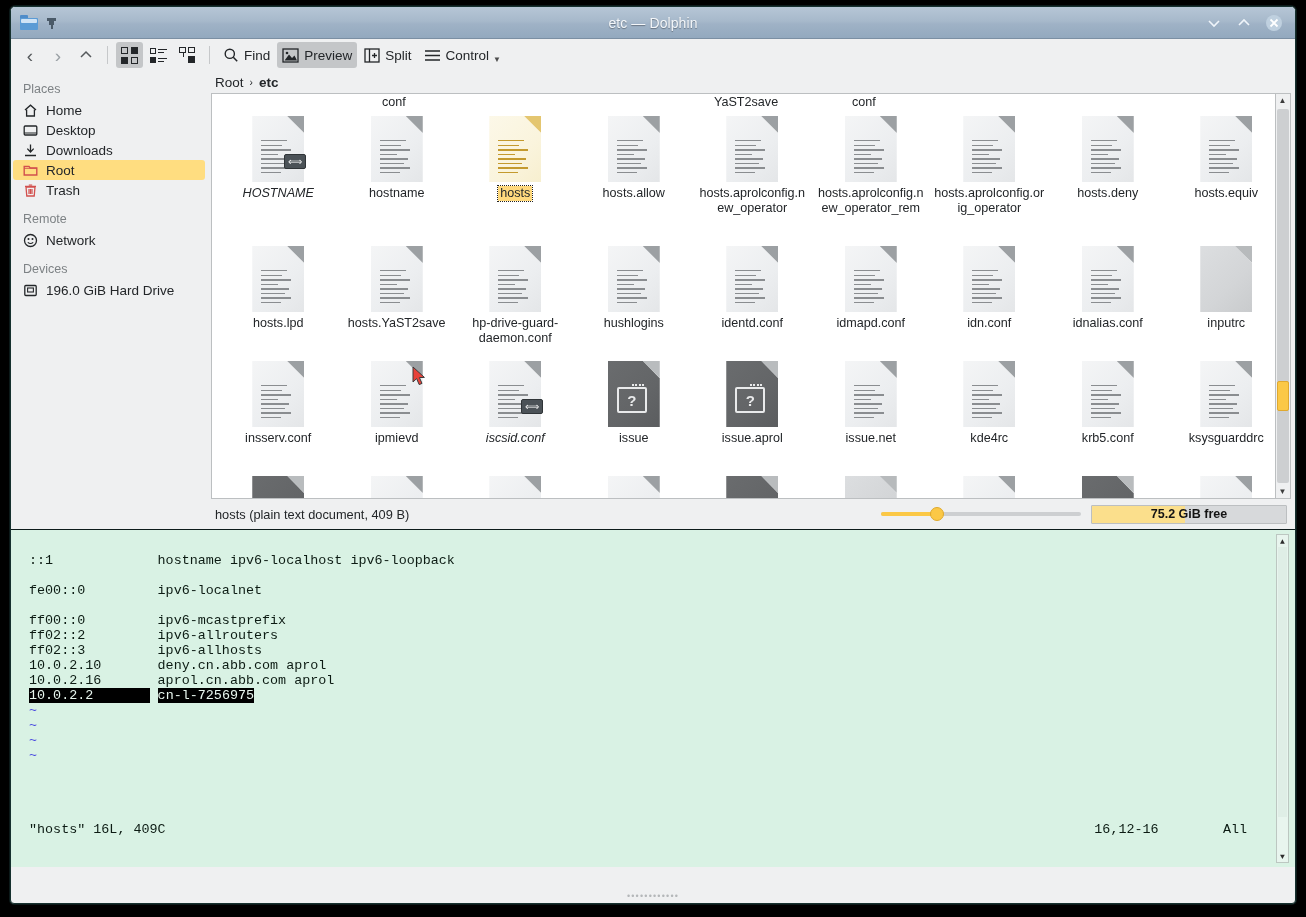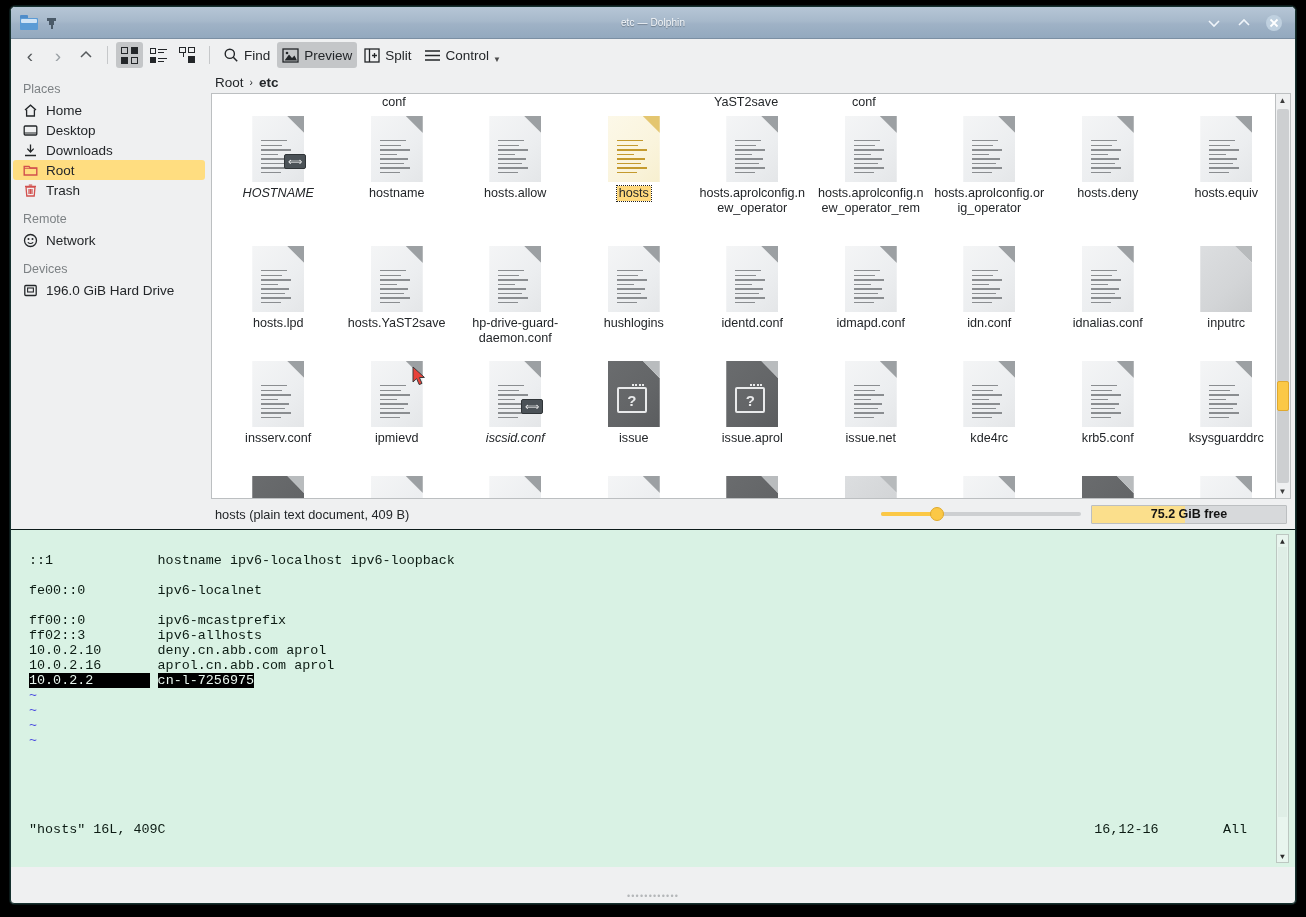--- a/index.html
+++ b/index.html
@@ -35,21 +35,21 @@
   .folder-ico .tab { position:absolute; left:0; top:0; width:8px; height:4px; background:#4f8cc9; border-radius:1px 1px 0 0;}
   .folder-ico .bdy { position:absolute; left:0; top:3px; width:18px; height:12px; background:#5b9bd5; border-radius:1px; }
   .folder-ico .bdy:after{content:"";position:absolute;left:1px;top:1px;width:16px;height:4px;background:#cfe3f5;border-radius:1px;}
   .pin-ico { width:13px; height:14px; position:relative; }
   .pin-ico i { position:absolute; background:#4a5a68; }
   .pin-ico .h { left:2px; top:2px; width:9px; height:3px; }
   .pin-ico .b { left:4px; top:4px; width:5px; height:5px; }
   .pin-ico .s { left:6px; top:8px; width:1.5px; height:5px; }
   #title-text {
     position:absolute; left:0; right:0; text-align:center;
-    font-size:10px; color:#f4f7fa; letter-spacing:.1px;
+    font-size:14px; color:#f4f7fa; letter-spacing:.1px;
     text-shadow:0 1px 1px rgba(0,0,0,.35);
     pointer-events:none;
   }
   .tb-right { margin-left:auto; display:flex; align-items:center; gap:12px; padding-right:12px; }
   .wbtn { width:18px; height:18px; display:flex; align-items:center; justify-content:center; cursor:pointer; }
   .wbtn svg { display:block; }
 
   
   #toolbar {
     height:32px; display:flex; align-items:center; gap:2px;
@@ -430,52 +430,52 @@
                         <i style="width: 17px;"></i>
                         <i style="width: 28px;"></i>
                         <i style="width: 24px;"></i>
                         <i style="width: 30px;"></i>
                         <i style="width: 20px;"></i>
                       </div>
                     </div>
                     <div class="nm">hostname</div>
                   </div>
                   <div class="cell">
+                    <div class="doc cream">
+                      <div class="page"></div>
+                      <div class="fold"></div>
+                      <div class="lines">
+                        <i style="width: 26px;"></i>
+                        <i style="width: 21px;"></i>
+                        <i style="width: 30px;"></i>
+                        <i style="width: 17px;"></i>
+                        <i style="width: 28px;"></i>
+                        <i style="width: 24px;"></i>
+                        <i style="width: 30px;"></i>
+                        <i style="width: 20px;"></i>
+                      </div>
+                    </div>
+                    <div class="nm sel">hosts</div>
+                  </div>
+                  <div class="cell">
                     <div class="doc">
                       <div class="page"></div>
                       <div class="fold"></div>
                       <div class="lines">
                         <i style="width: 26px;"></i>
                         <i style="width: 21px;"></i>
                         <i style="width: 30px;"></i>
                         <i style="width: 17px;"></i>
                         <i style="width: 28px;"></i>
                         <i style="width: 24px;"></i>
                         <i style="width: 30px;"></i>
                         <i style="width: 20px;"></i>
                       </div>
                     </div>
                     <div class="nm">hosts.allow</div>
-                  </div>
-                  <div class="cell">
-                    <div class="doc cream">
-                      <div class="page"></div>
-                      <div class="fold"></div>
-                      <div class="lines">
-                        <i style="width: 26px;"></i>
-                        <i style="width: 21px;"></i>
-                        <i style="width: 30px;"></i>
-                        <i style="width: 17px;"></i>
-                        <i style="width: 28px;"></i>
-                        <i style="width: 24px;"></i>
-                        <i style="width: 30px;"></i>
-                        <i style="width: 20px;"></i>
-                      </div>
-                    </div>
-                    <div class="nm sel">hosts</div>
                   </div>
                   <div class="cell">
                     <div class="doc">
                       <div class="page"></div>
                       <div class="fold"></div>
                       <div class="lines">
                         <i style="width: 26px;"></i>
                         <i style="width: 21px;"></i>
                         <i style="width: 30px;"></i>
                         <i style="width: 17px;"></i>
@@ -927,20 +927,21 @@
   </div>
 
   <div id="terminal">
     <div id="term-lines">
           <div class="ln"></div>
           <div class="ln">::1             hostname ipv6-localhost ipv6-loopback</div>
           <div class="ln"></div>
           <div class="ln">fe00::0         ipv6-localnet</div>
           <div class="ln"></div>
           <div class="ln">ff00::0         ipv6-mcastprefix</div>
+          <div class="ln">ff02::2         ipv6-allrouters</div>
           <div class="ln">ff02::3         ipv6-allhosts</div>
           <div class="ln">10.0.2.10       deny.cn.abb.com aprol</div>
           <div class="ln">10.0.2.16       aprol.cn.abb.com aprol</div>
           <div class="ln"><span class="hl">10.0.2.2       </span><span> </span><span class="hl">cn-l-7256975</span></div>
           <div class="ln tilde">~</div>
           <div class="ln tilde">~</div>
           <div class="ln tilde">~</div>
           <div class="ln tilde">~</div>
         </div>
     <span id="term-status">"hosts" 16L, 409C</span>

